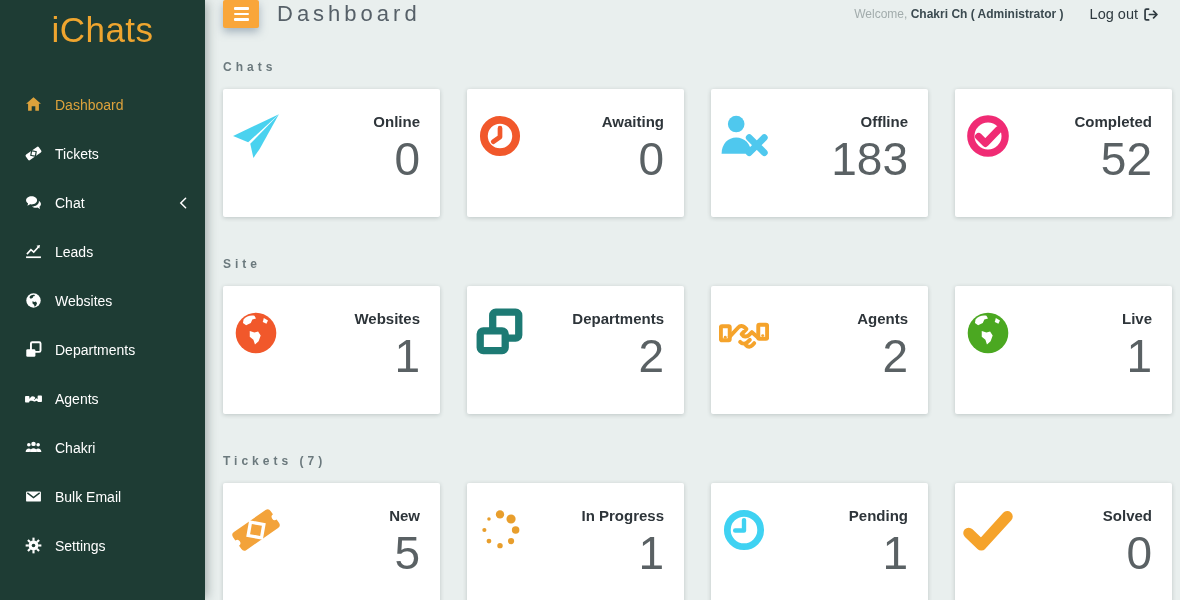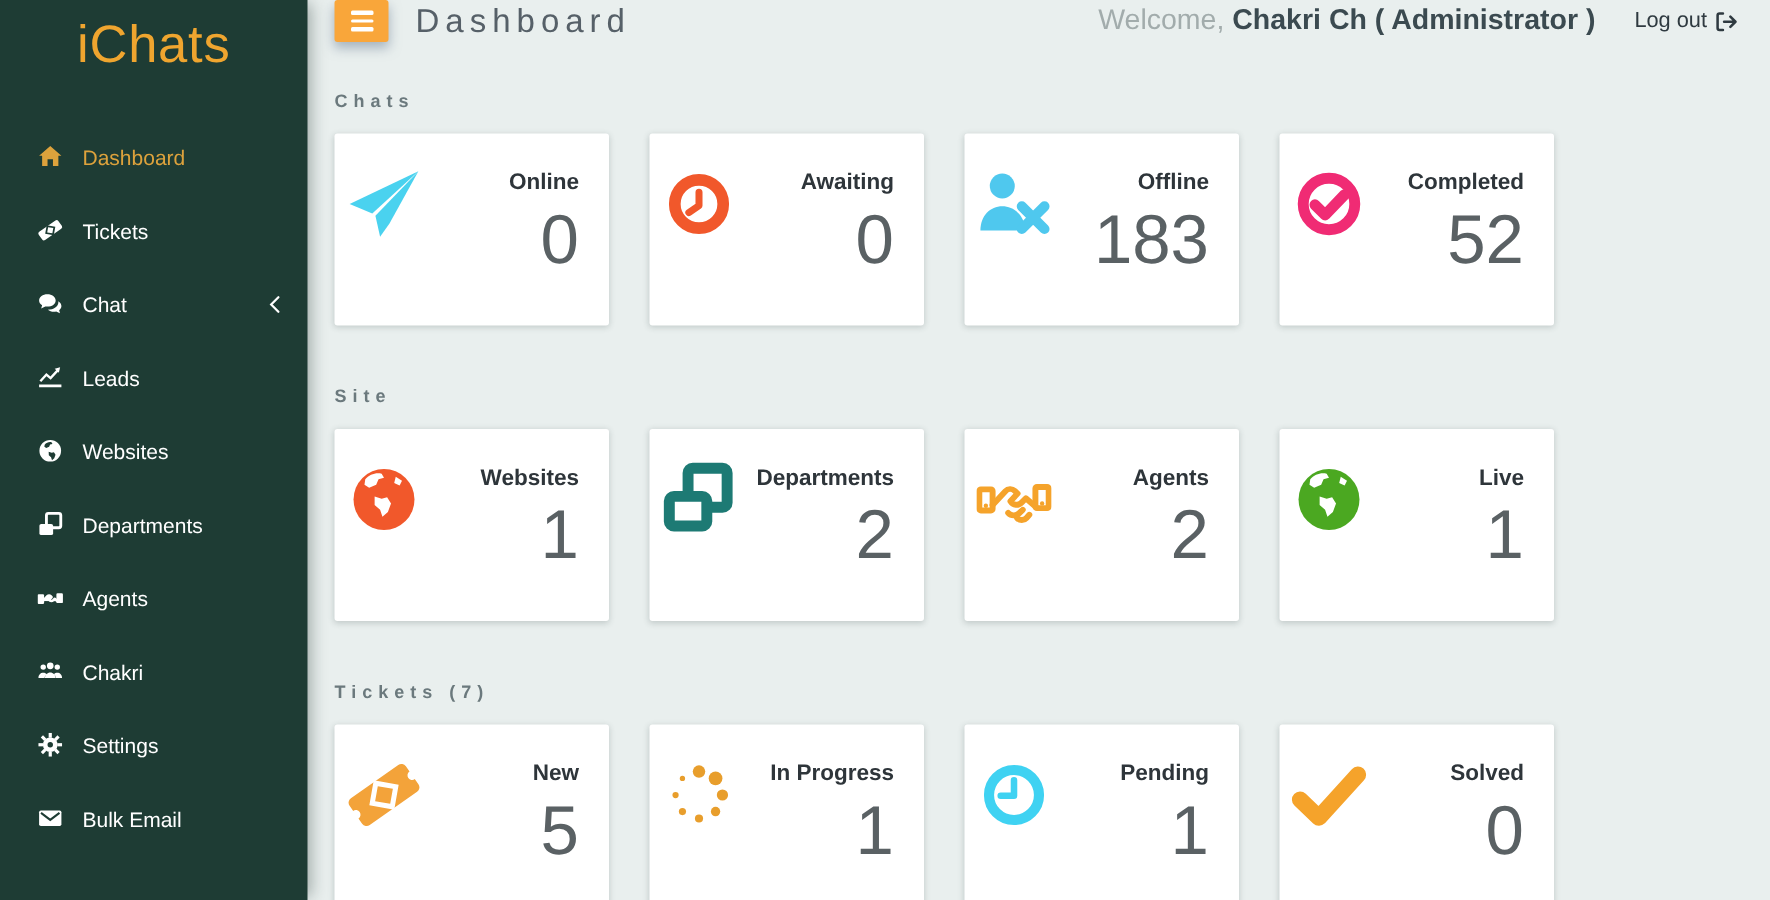--- a/index.html
+++ b/index.html
@@ -36,34 +36,34 @@
   .hamburger {
     width:36px; height:28px; background:#f9a63a; border:none; border-radius:2px;
     display:flex; flex-direction:column; justify-content:center; align-items:center; gap:3px;
     box-shadow:0 4px 8px rgba(110,130,150,.55); cursor:pointer;
   }
   .hamburger span { display:block; width:15px; height:2.4px; background:#fff; border-radius:1px; }
   .page-title {
     font-size:22px; font-weight:400; color:#566068; letter-spacing:4px; margin-left:18px;
   }
   .topbar-right { margin-left:auto; display:flex; align-items:center; gap:26px; }
-  .welcome { font-size:19px; color:#a2acac; }
+  .welcome { font-size:12px; color:#a2acac; }
   .welcome b { color:#3b4a50; font-weight:700; }
   .logout {
     font-size:14.5px; color:#2f3a40; text-decoration:none; display:flex; align-items:center; gap:5px; cursor:pointer;
   }
   
   .content { padding:0 8px 0 18px; }
   .section-title {
     font-size:12px; font-weight:700; color:#6b797d; letter-spacing:4px; margin:32px 0 15px;
   }
   .section + .section .section-title { margin-top:40px; }
   .cards { display:flex; gap:27px; }
   .card {
-    width:183px; height:128px; background:#fff; border-radius:2px;
+    width:217px; height:128px; background:#fff; border-radius:2px;
     box-shadow:0 1px 4px rgba(40,60,60,.22);
     display:flex; justify-content:space-between; padding:14px 20px 0 8px; cursor:pointer;
   }
   .card-icon { width:52px; height:52px; margin-top:8px; }
   .card-icon svg { width:50px; height:50px; }
   .card-right { text-align:right; padding-top:10px; }
   .card-label { font-size:15px; font-weight:700; color:#2e353a; }
   .card-value { font-size:46px; font-weight:300; color:#5a6164; line-height:1.15; margin-top:3px; }
 </style>
 </head>
@@ -151,50 +151,50 @@
     <a class="menu-item">
       <span class="mi-icon">
         <svg viewBox="0 0 16 16">
             <circle cx="3.6" cy="5.4" r="1.7"></circle>
             <circle cx="12.4" cy="5.4" r="1.7"></circle>
             <circle cx="8" cy="4.6" r="2.1"></circle>
             <path d="M.6 12.2c0-1.9 1.3-3.2 3-3.2.8 0 1.5.3 2 .8-.7.8-1.1 1.7-1.1 2.4zM15.4 12.2h-3.9c0-.7-.4-1.6-1.1-2.4.5-.5 1.2-.8 2-.8 1.7 0 3 1.3 3 3.2zM4.7 12.2c0-1.9 1.5-3.4 3.3-3.4s3.3 1.5 3.3 3.4z"></path>
           </svg>
       </span>
       <span class="mi-label">Chakri</span>
+    </a>
+
+    <a class="menu-item">
+      <span class="mi-icon">
+        <svg viewBox="0 0 16 16">
+            <rect x="1" y="3.2" width="14" height="9.6" rx="1.1"></rect>
+            <path fill="none" stroke="#1e3c34" stroke-width="1.3" d="M2.2 4.6 8 9l5.8-4.4"></path>
+          </svg>
+      </span>
+      <span class="mi-label">Bulk Email</span>
     </a>
 
     <a class="menu-item">
       <span class="mi-icon">
         <svg viewBox="0 0 16 16">
             <circle cx="8" cy="8" r="4.6"></circle>
             <g>
               <rect x="7" y="0.6" width="2" height="3"></rect>
               <rect x="7" y="12.4" width="2" height="3"></rect>
               <rect x="0.6" y="7" width="3" height="2"></rect>
               <rect x="12.4" y="7" width="3" height="2"></rect>
               <rect x="7" y="0.6" width="2" height="3" transform="rotate(45 8 8)"></rect>
               <rect x="7" y="12.4" width="2" height="3" transform="rotate(45 8 8)"></rect>
               <rect x="0.6" y="7" width="3" height="2" transform="rotate(45 8 8)"></rect>
               <rect x="12.4" y="7" width="3" height="2" transform="rotate(45 8 8)"></rect>
             </g>
             <circle cx="8" cy="8" r="1.7" fill="#1e3c34"></circle>
           </svg>
       </span>
       <span class="mi-label">Settings</span>
-    </a>
-
-    <a class="menu-item">
-      <span class="mi-icon">
-        <svg viewBox="0 0 16 16">
-            <rect x="1" y="3.2" width="14" height="9.6" rx="1.1"></rect>
-            <path fill="none" stroke="#1e3c34" stroke-width="1.3" d="M2.2 4.6 8 9l5.8-4.4"></path>
-          </svg>
-      </span>
-      <span class="mi-label">Bulk Email</span>
     </a>
 
   </nav>
 </aside>
 
 <div class="main">
 
   <header class="topbar">
     <button class="hamburger">
       <span></span>

